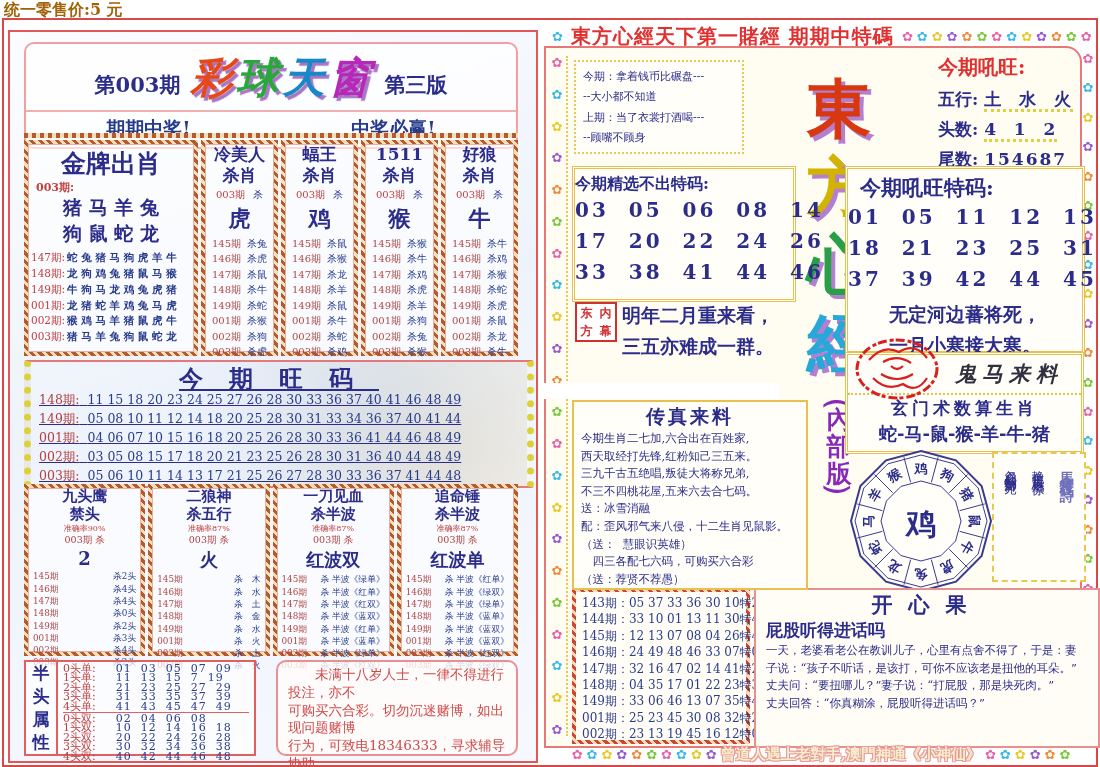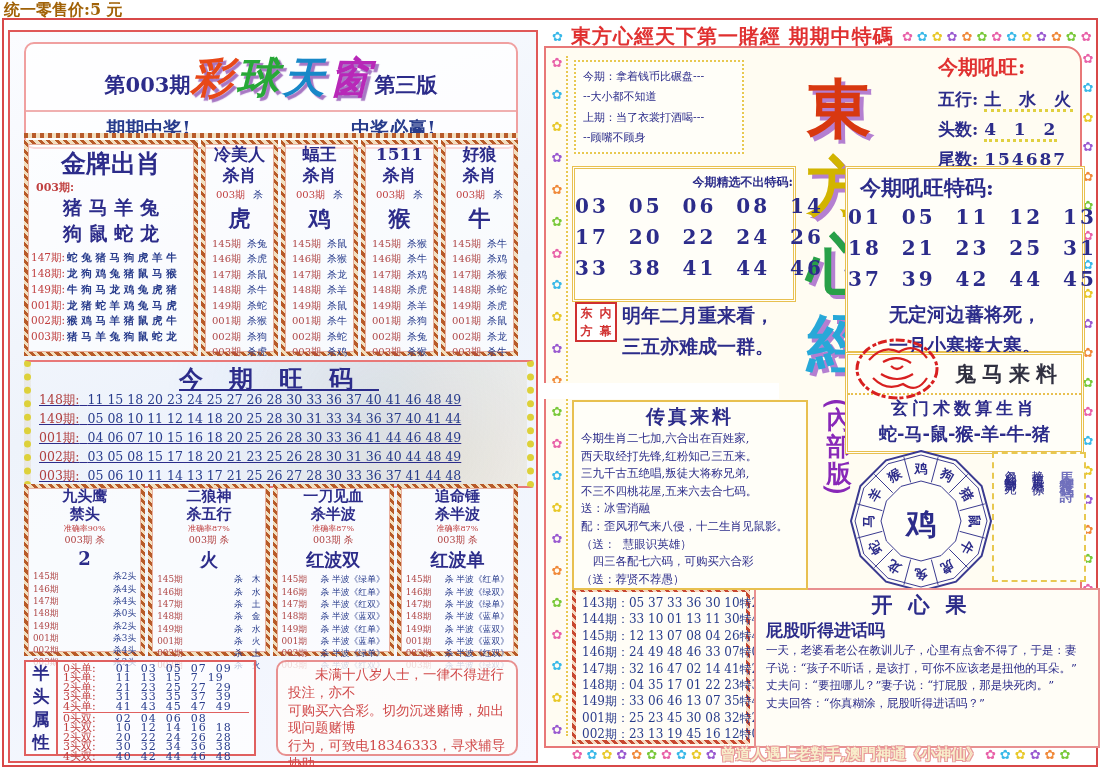--- a/index.html
+++ b/index.html
@@ -2,21 +2,21 @@
 <html><head>
 <meta charset="utf-8">
 <style>
   html,body{margin:0;padding:0;background:#fff;}
   .canvas{position:relative;width:1100px;height:767px;background:#fff;overflow:hidden;
           font-family:"DejaVu Serif","Liberation Serif",serif;color:#2c2c8a;}
   .abs{position:absolute;}
   .sheet-border{border:2px solid #d84848;}
   .left-page{border:2px solid #e05858;background:linear-gradient(160deg,#fbfcff,#eef3fb 45%,#f6f8ff);}
   .masthead{border:2px solid #f0a0a0;border-radius:10px;background:rgba(255,255,255,.78);}
-  .mast-row1{display:flex;align-items:baseline;justify-content:center;padding:6px 0 0;}
+  .mast-row1{display:flex;align-items:baseline;justify-content:center;gap:10px;padding:6px 0 0;}
   .mast-side{font-size:21px;font-weight:bold;color:#2c2c8a;}
   .mast-char{font-size:42px;font-weight:bold;font-style:italic;letter-spacing:4px;
              text-shadow:3px 3px 1px rgba(130,60,170,.7);}
   .mast-row2{display:flex;justify-content:space-around;border-top:2px solid #f0b0b0;margin-top:4px;
              padding:4px 0 5px;font-size:19px;font-weight:bold;color:#283c8c;}
   .ornate{border:4px solid transparent;
           border-image:repeating-linear-gradient(45deg,#b85a28 0 3px,#f2debe 3px 6px) 4;
           background:rgba(255,255,255,.6);box-shadow:inset 0 0 0 1px #e8b0a0;}
   .ornate-red{border:4px solid transparent;
           border-image:repeating-linear-gradient(45deg,#c84830 0 3px,#f6d8c0 3px 6px) 4;
@@ -74,21 +74,21 @@
   .riddle{border:2px dotted #e8c850;padding:5px 7px;font-size:11px;line-height:1.85;color:#2c2c8a;background:#fffef8;}
   .hw-title{font-size:20px;font-weight:bold;color:#e03030;}
   .hw-row{font-size:17px;font-weight:bold;margin-top:7px;white-space:nowrap;}
   .hw-val{border-bottom:3px dotted #e0d040;letter-spacing:2px;white-space:pre;}
   .brand-char{font-size:64px;font-weight:bold;line-height:78px;text-align:center;
               text-shadow:4px 4px 0 rgba(140,60,190,.65);}
   .neibu{display:flex;flex-direction:column;align-items:center;color:#8828b8;font-weight:bold;}
   .neibu .paren{font-size:30px;transform:rotate(90deg);line-height:20px;}
   .neibu .ch{font-size:25px;line-height:27px;}
   .goldbox2{border:3px double #e8c050;background:#fffef8;}
-  .ex-title{font-size:12px;font-weight:bold;text-align:right;padding-top:5px;}
+  .ex-title{font-size:16px;font-weight:bold;text-align:left;padding-top:5px;}
   .num-row{font-size:20px;font-weight:bold;text-align:center;line-height:31px;white-space:pre;letter-spacing:3px;}
   .seal{border:2px solid #d03030;display:grid;grid-template-columns:1fr 1fr;place-items:center;
         background:#fff;}
   .seal span{font-size:12px;font-weight:bold;color:#d03030;line-height:15px;}
   .poem{font-size:19px;font-weight:bold;line-height:1.65;}
   .fax{border:2px solid #e8c050;background:#fffef8;padding:2px 7px;}
   .fax-title{font-size:19px;font-weight:bold;text-align:center;letter-spacing:3px;}
   .fax-line{font-size:11.5px;line-height:17.6px;white-space:pre-wrap;color:#2c2c8a;}
   .res-row{font-size:12px;line-height:16.4px;white-space:pre;}
   .res-row .lab{color:#2c3c8c;} .res-row .val{color:#283c8c;}
@@ -96,21 +96,21 @@
   .joke-title{font-size:21px;font-weight:bold;text-align:center;letter-spacing:16px;}
   .joke-sub{font-size:17px;font-weight:bold;}
   .joke-line{font-size:11.5px;line-height:17.5px;white-space:pre-wrap;color:#2c2c8a;}
   .poembox{border:2px dashed #e8c850;display:flex;flex-direction:row-reverse;justify-content:space-around;
            padding:6px 3px;background:#fffef8;}
   .vcol{writing-mode:vertical-rl;font-size:12.5px;line-height:1.1;letter-spacing:2px;color:#2c2c8a;}
   .vcol.t{font-weight:bold;font-size:14px;color:#7070bc;letter-spacing:4px;}
   .mystic{border:3px double #e8c050;background:#fffef8;display:flex;flex-direction:column;}
   .mys-top{height:38px;display:flex;align-items:center;justify-content:flex-end;padding-right:18px;
            border-bottom:2px dotted #e8c050;}
-  .mys-ghost{font-size:21px;font-weight:bold;color:#303040;letter-spacing:6px;}
+  .mys-ghost{font-size:21px;font-weight:bold;color:#303040;font-style:italic;letter-spacing:6px;}
   .mys-title{font-size:17px;font-weight:bold;text-align:center;letter-spacing:4px;line-height:26px;}
   .mys-seq{font-size:18px;font-weight:bold;text-align:center;line-height:26px;}
   .banner-text{font-size:15px;font-weight:bold;color:#f8eecb;white-space:nowrap;
     text-shadow:1px 1px 0 #e89898,-1px -1px 0 #e89898,1px -1px 0 #e89898,-1px 1px 0 #e89898;}
   .price{font-size:16px;font-weight:bold;color:#a16207;}
   .whiteband{background:#fff;}
 </style>
 </head>
 <body>
 

